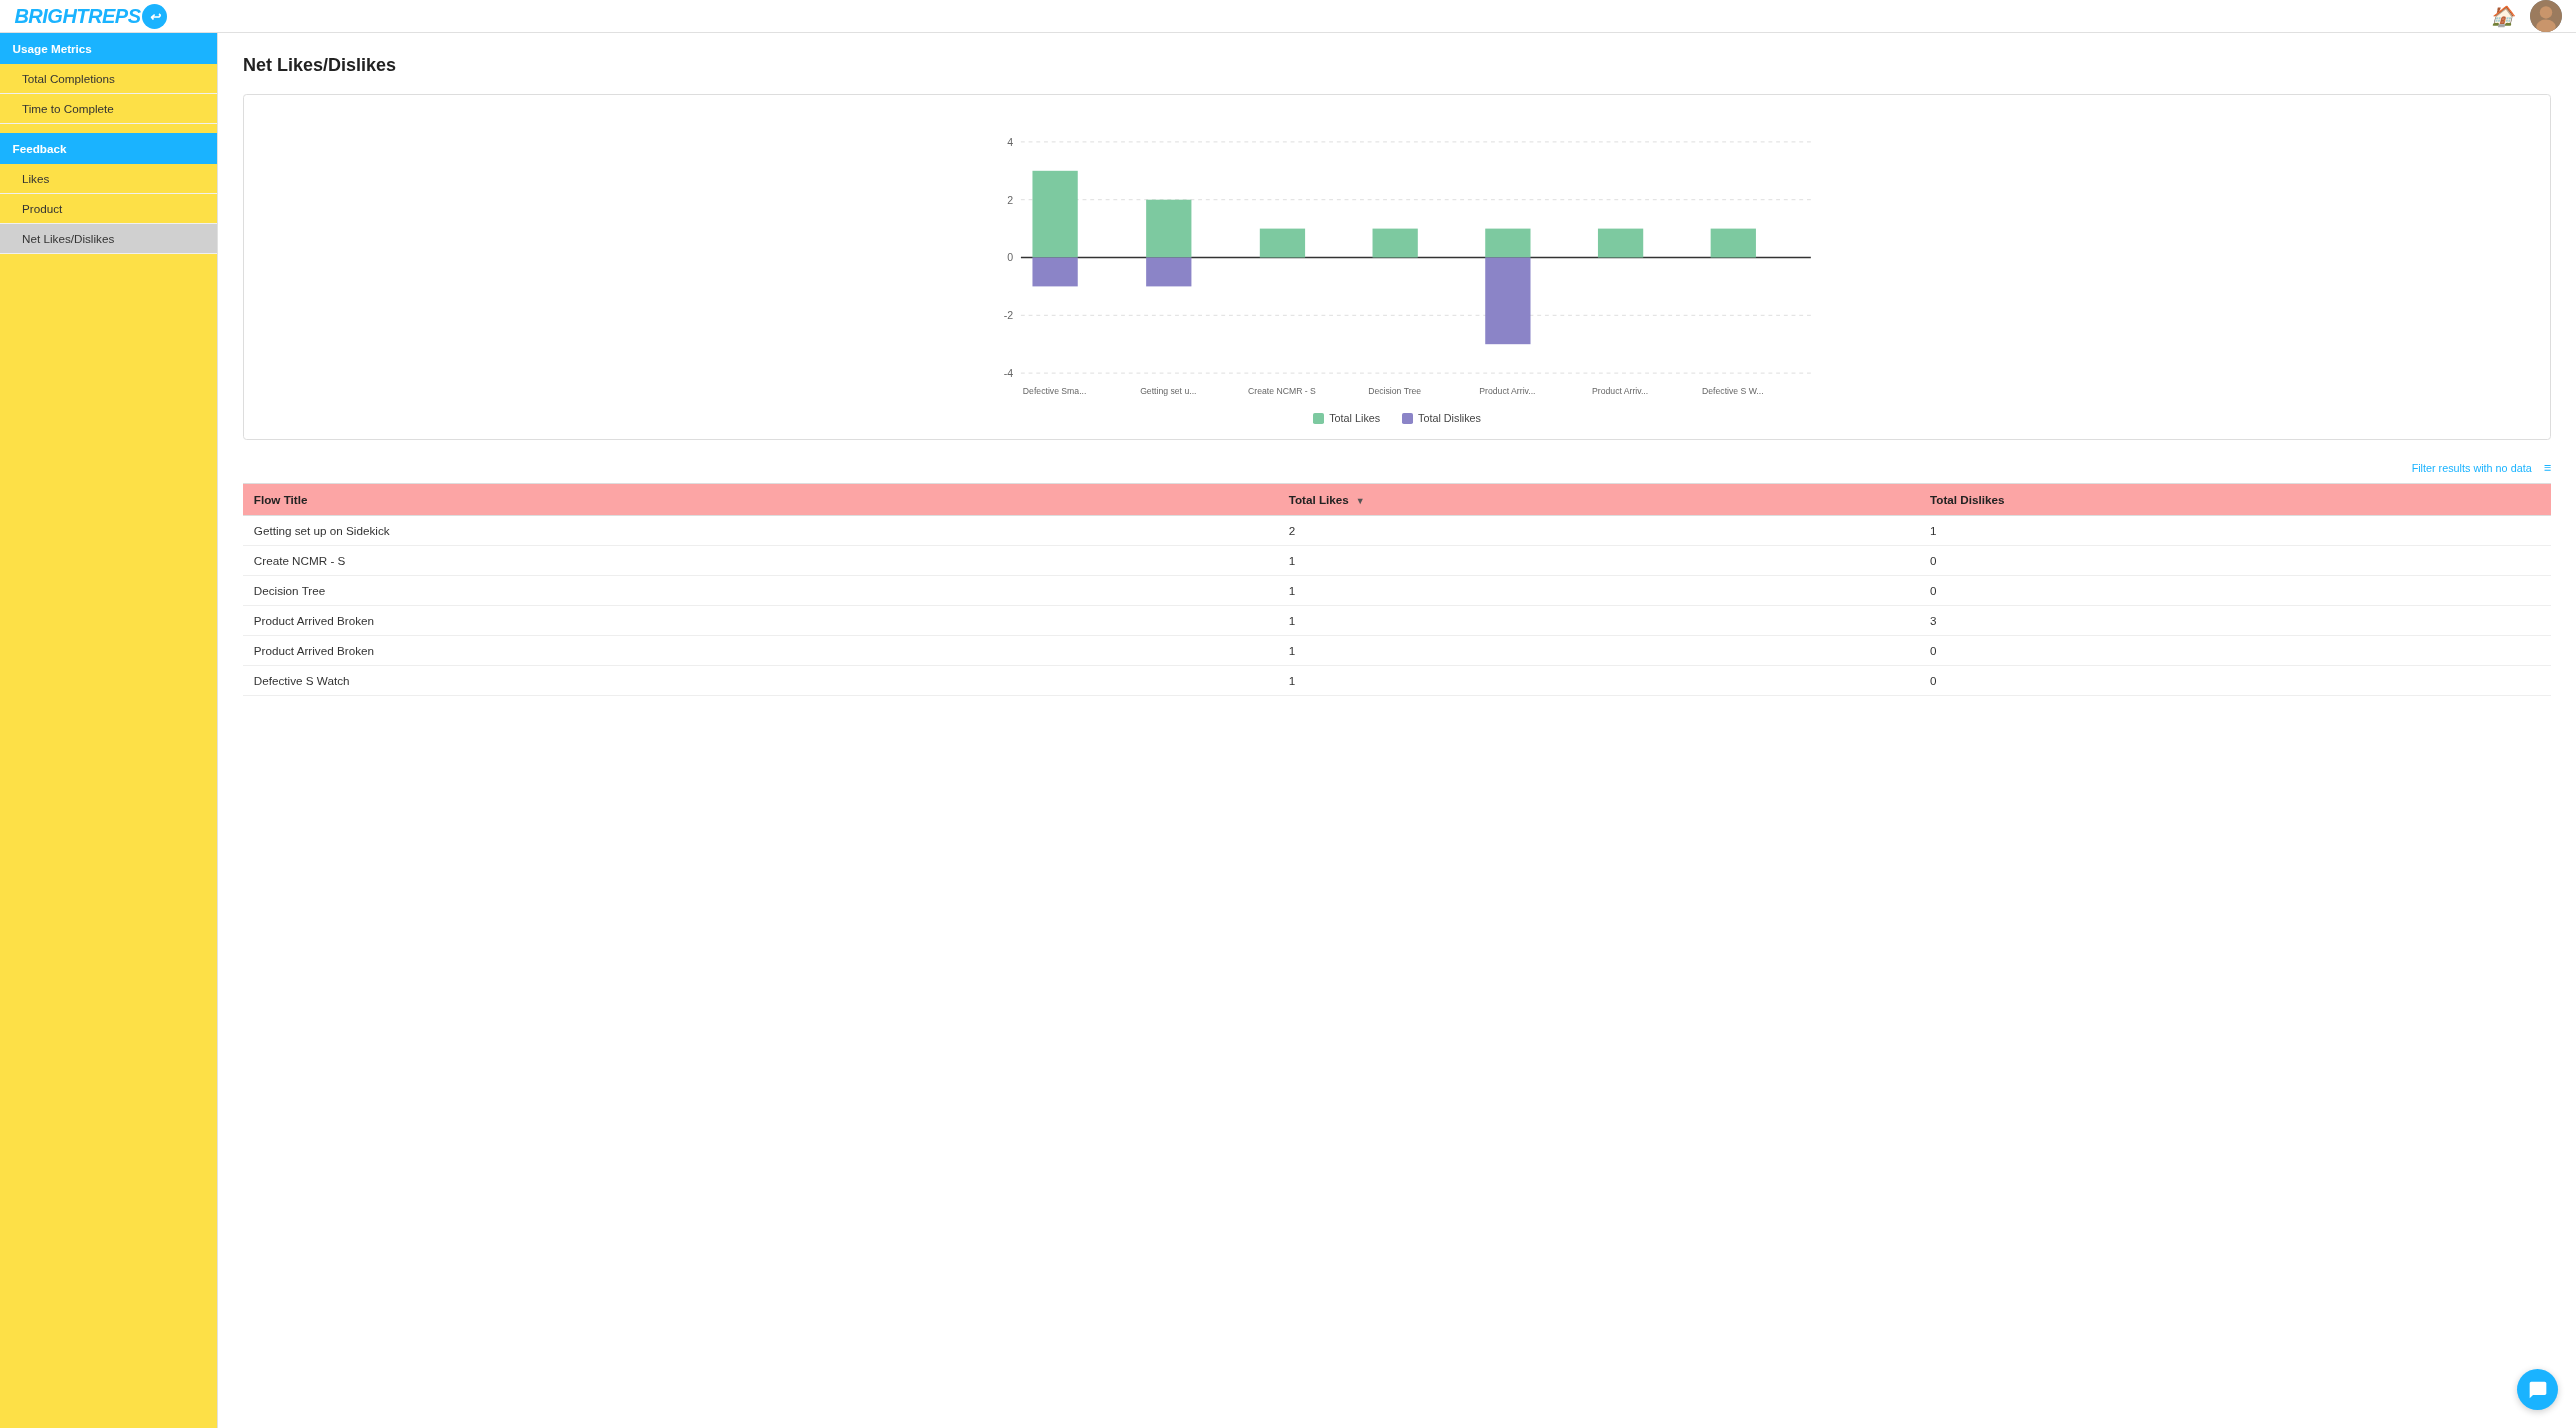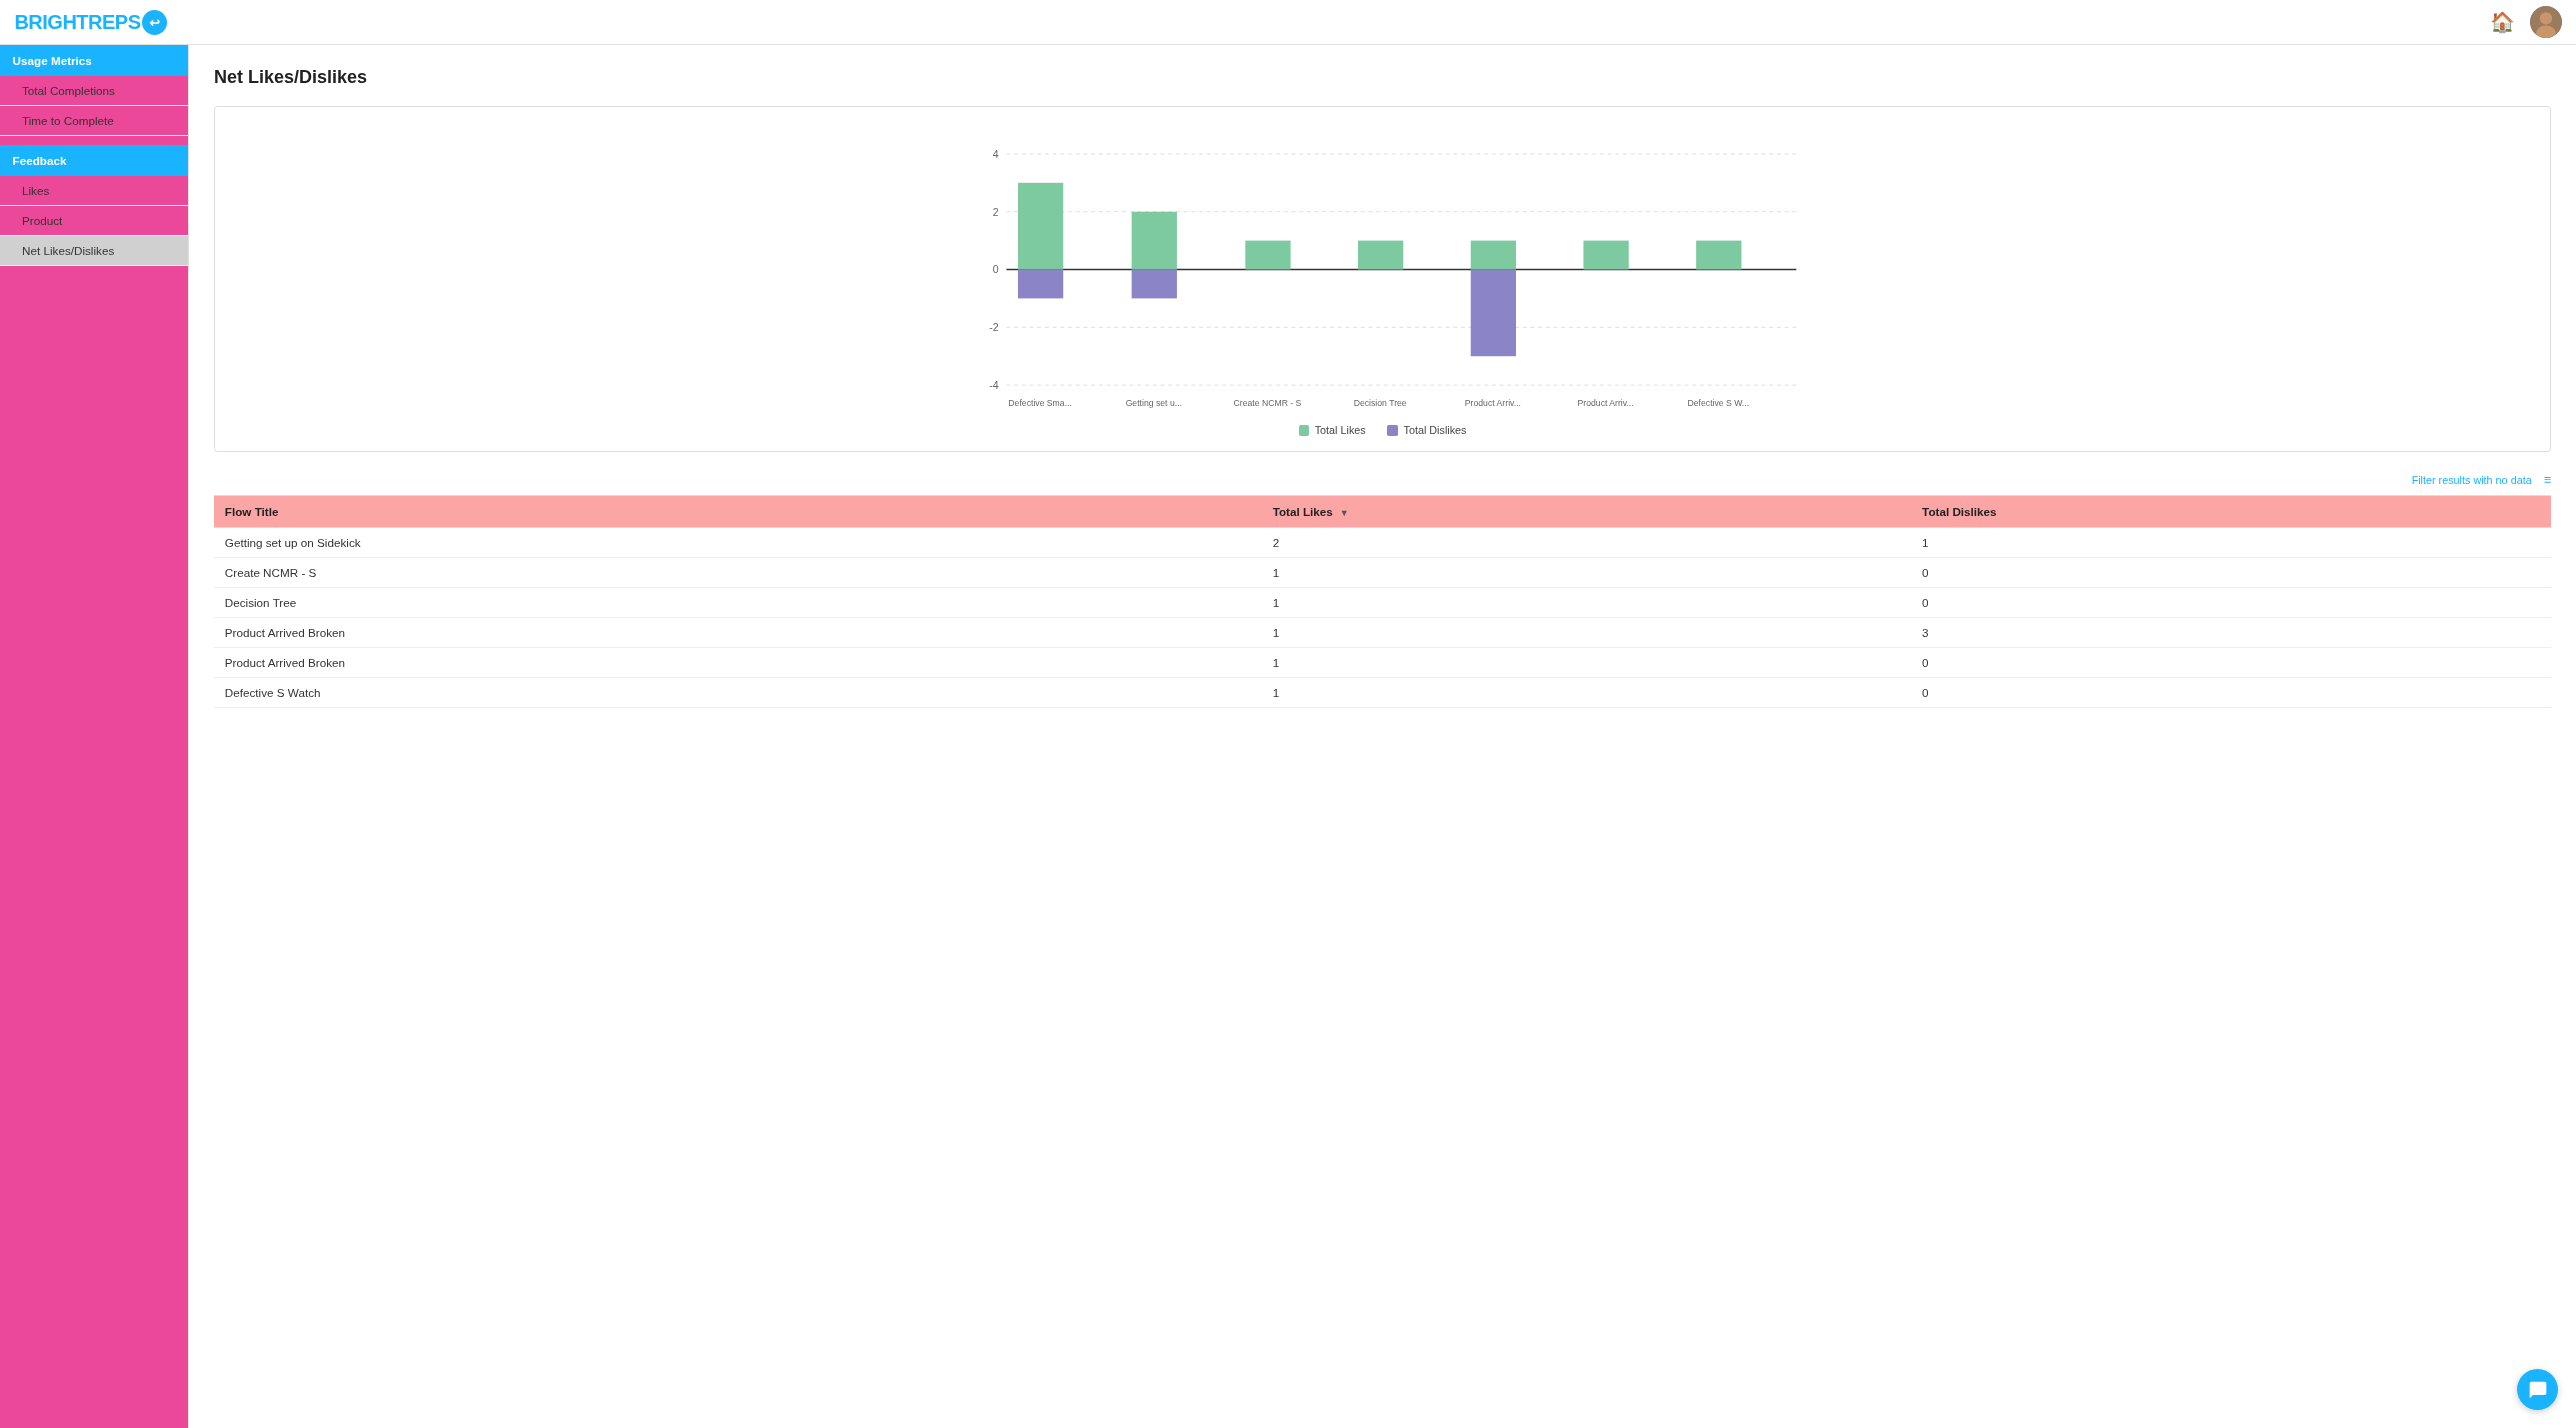--- a/index.html
+++ b/index.html
@@ -1,28 +1,29 @@
 <!DOCTYPE html>
 <html style="font-size:14.4px"><head>
   <meta charset="utf-8">
   <style>
     * { box-sizing: border-box; margin: 0; padding: 0; }
     body { font-family: -apple-system, BlinkMacSystemFont, 'Segoe UI', Arial, sans-serif; background: #fff; display: flex; flex-direction: column; height: 100vh; overflow: hidden; }
 
     
     .header {
-      height: 45px;
+      height: 33px;
       background: #fff;
       border-bottom: 0.9px solid #e0e0e0;
       display: flex;
       align-items: center;
       justify-content: space-between;
       padding: 0 14.4px;
       flex-shrink: 0;
       z-index: 10;
+      font-style: italic;
     }
     .logo {
       display: flex;
       align-items: center;
     }
     .logo-text {
       font-size: 20px;
       font-weight: 800;
       color: #1ab3ff;
       letter-spacing: -0.5px;
@@ -65,23 +66,23 @@
 
     
     .main-layout {
       display: flex;
       flex: 1;
       overflow: hidden;
     }
 
     
     .sidebar {
-      width: 189px;
+      width: 218px;
       flex-shrink: 0;
-      background: #ec4899;
+      background: #fde047;
       border-right: 0.9px solid #e0e0e0;
       overflow-y: auto;
     }
     .sidebar-section-header {
       background: #1ab3ff;
       color: #fff;
       font-size: 11.7px;
       font-weight: 600;
       padding: 9px 12.6px;
       cursor: pointer;

